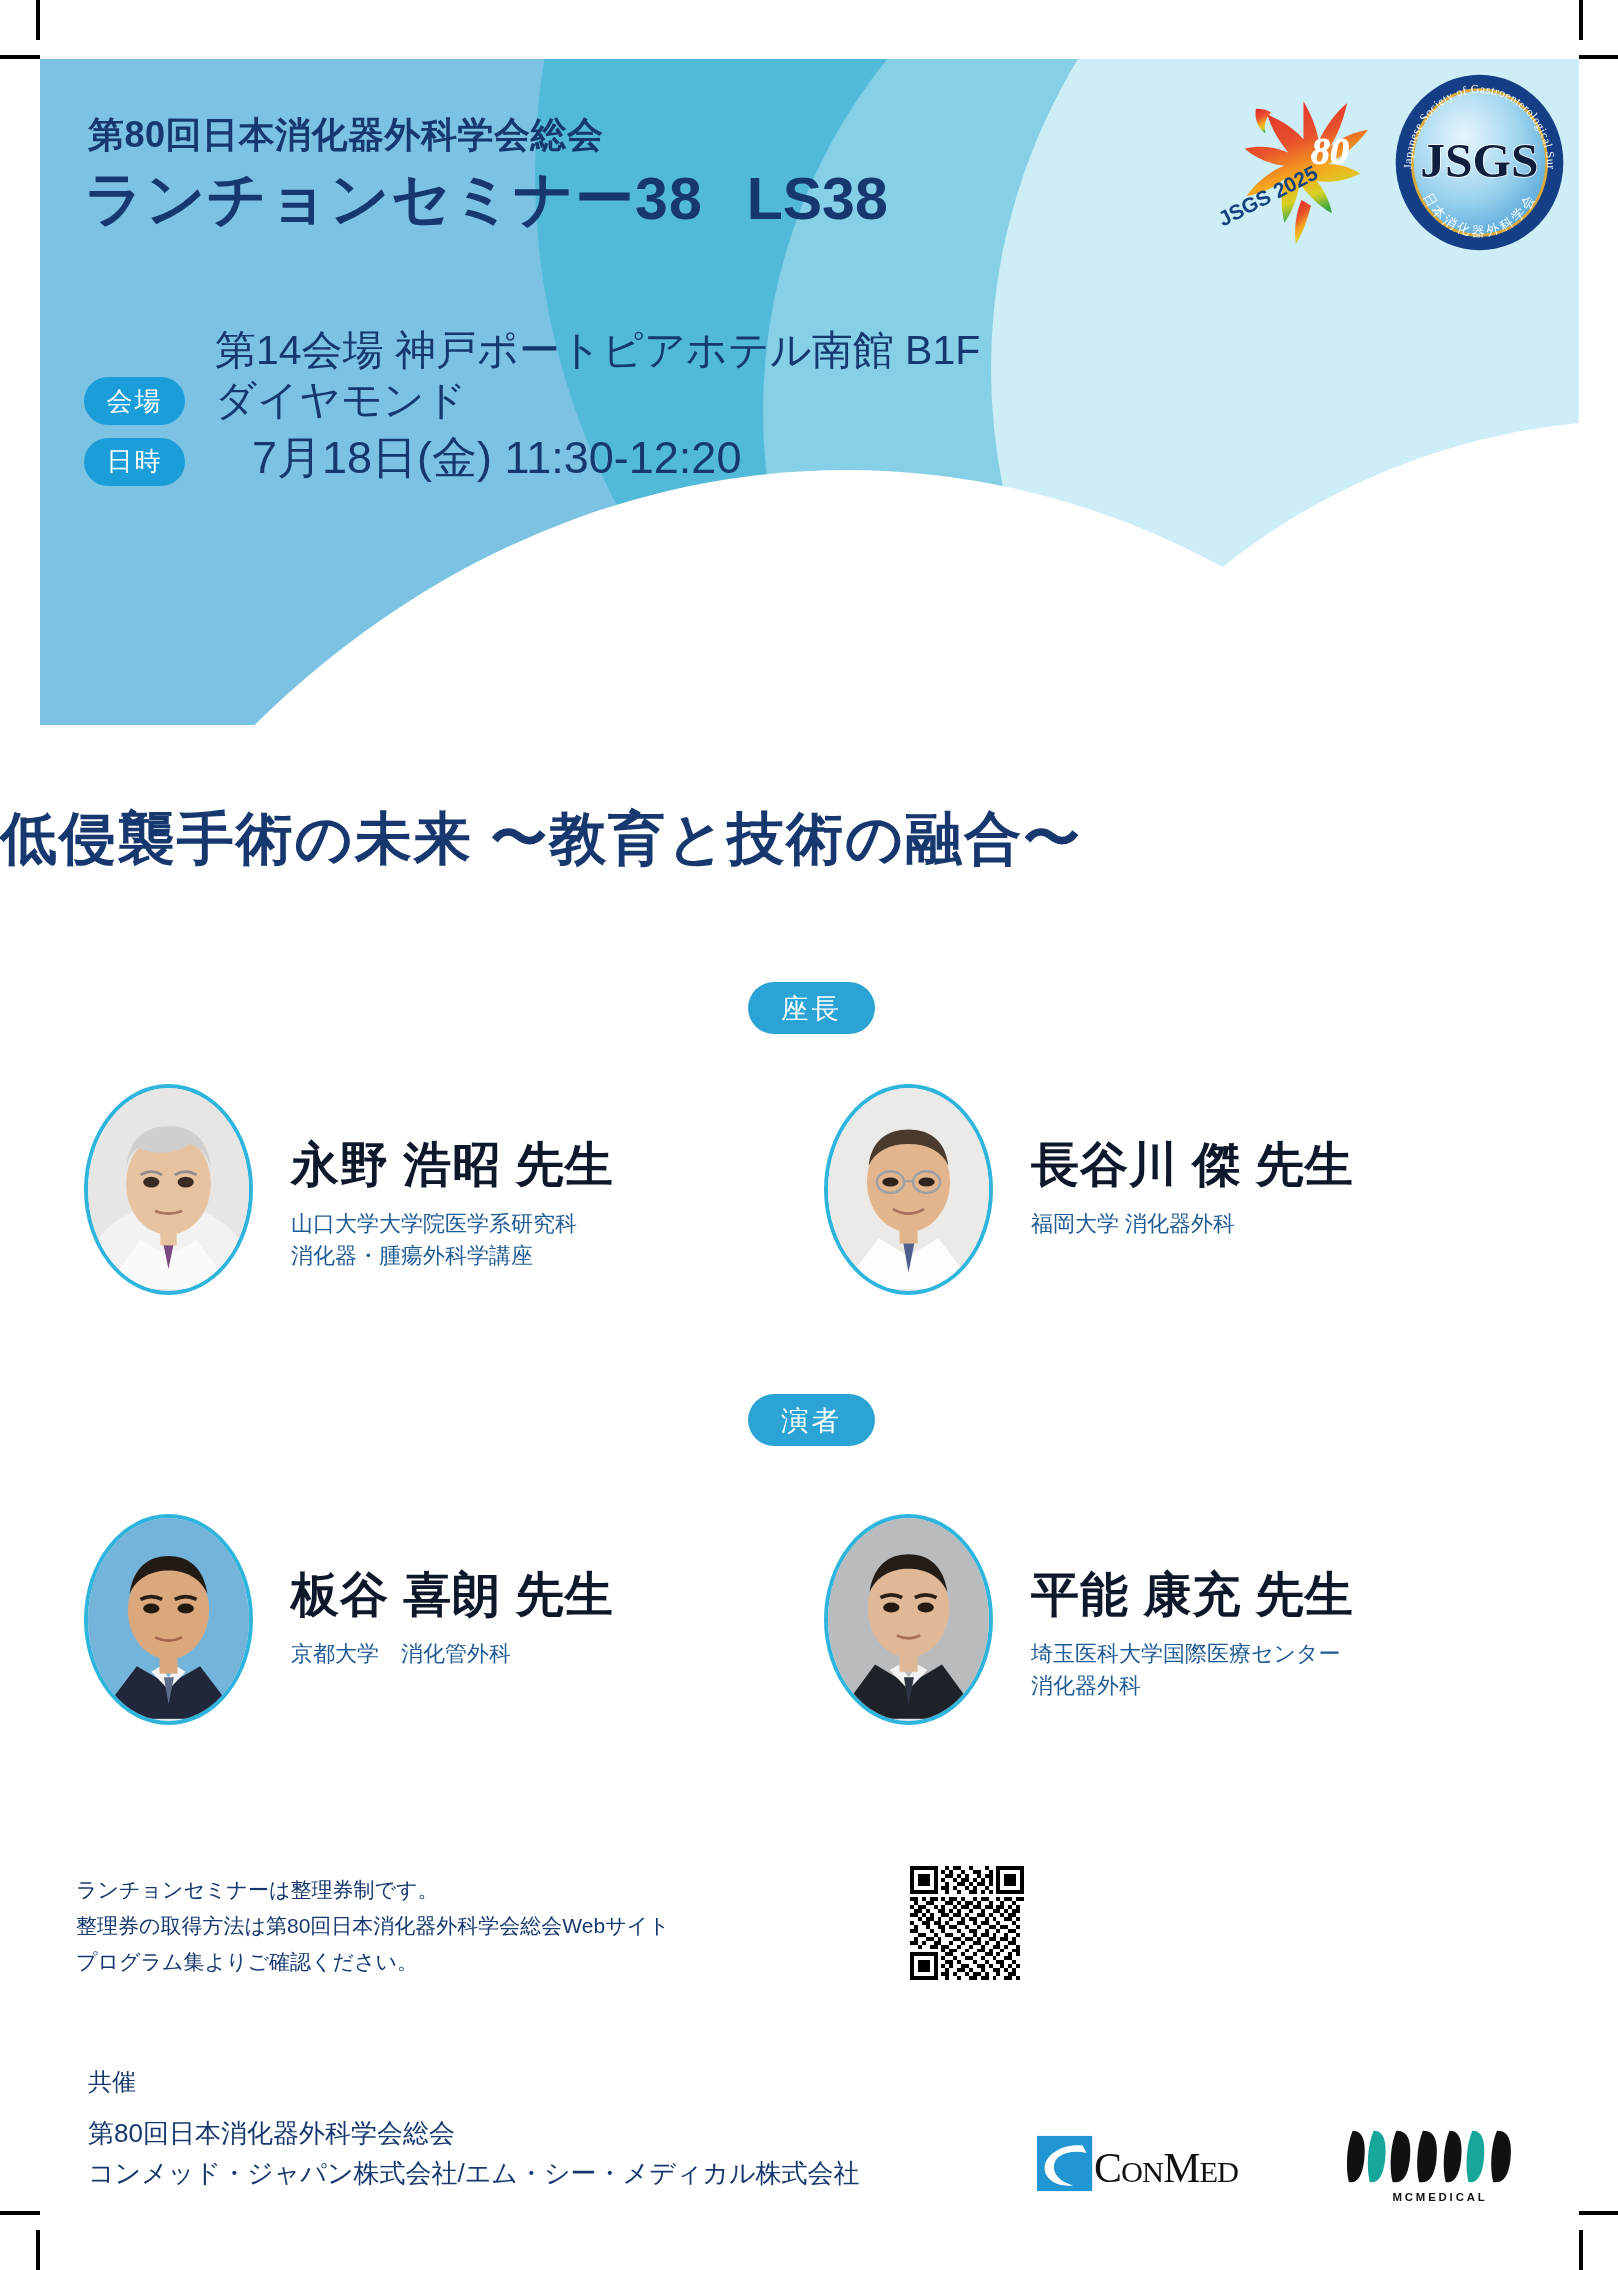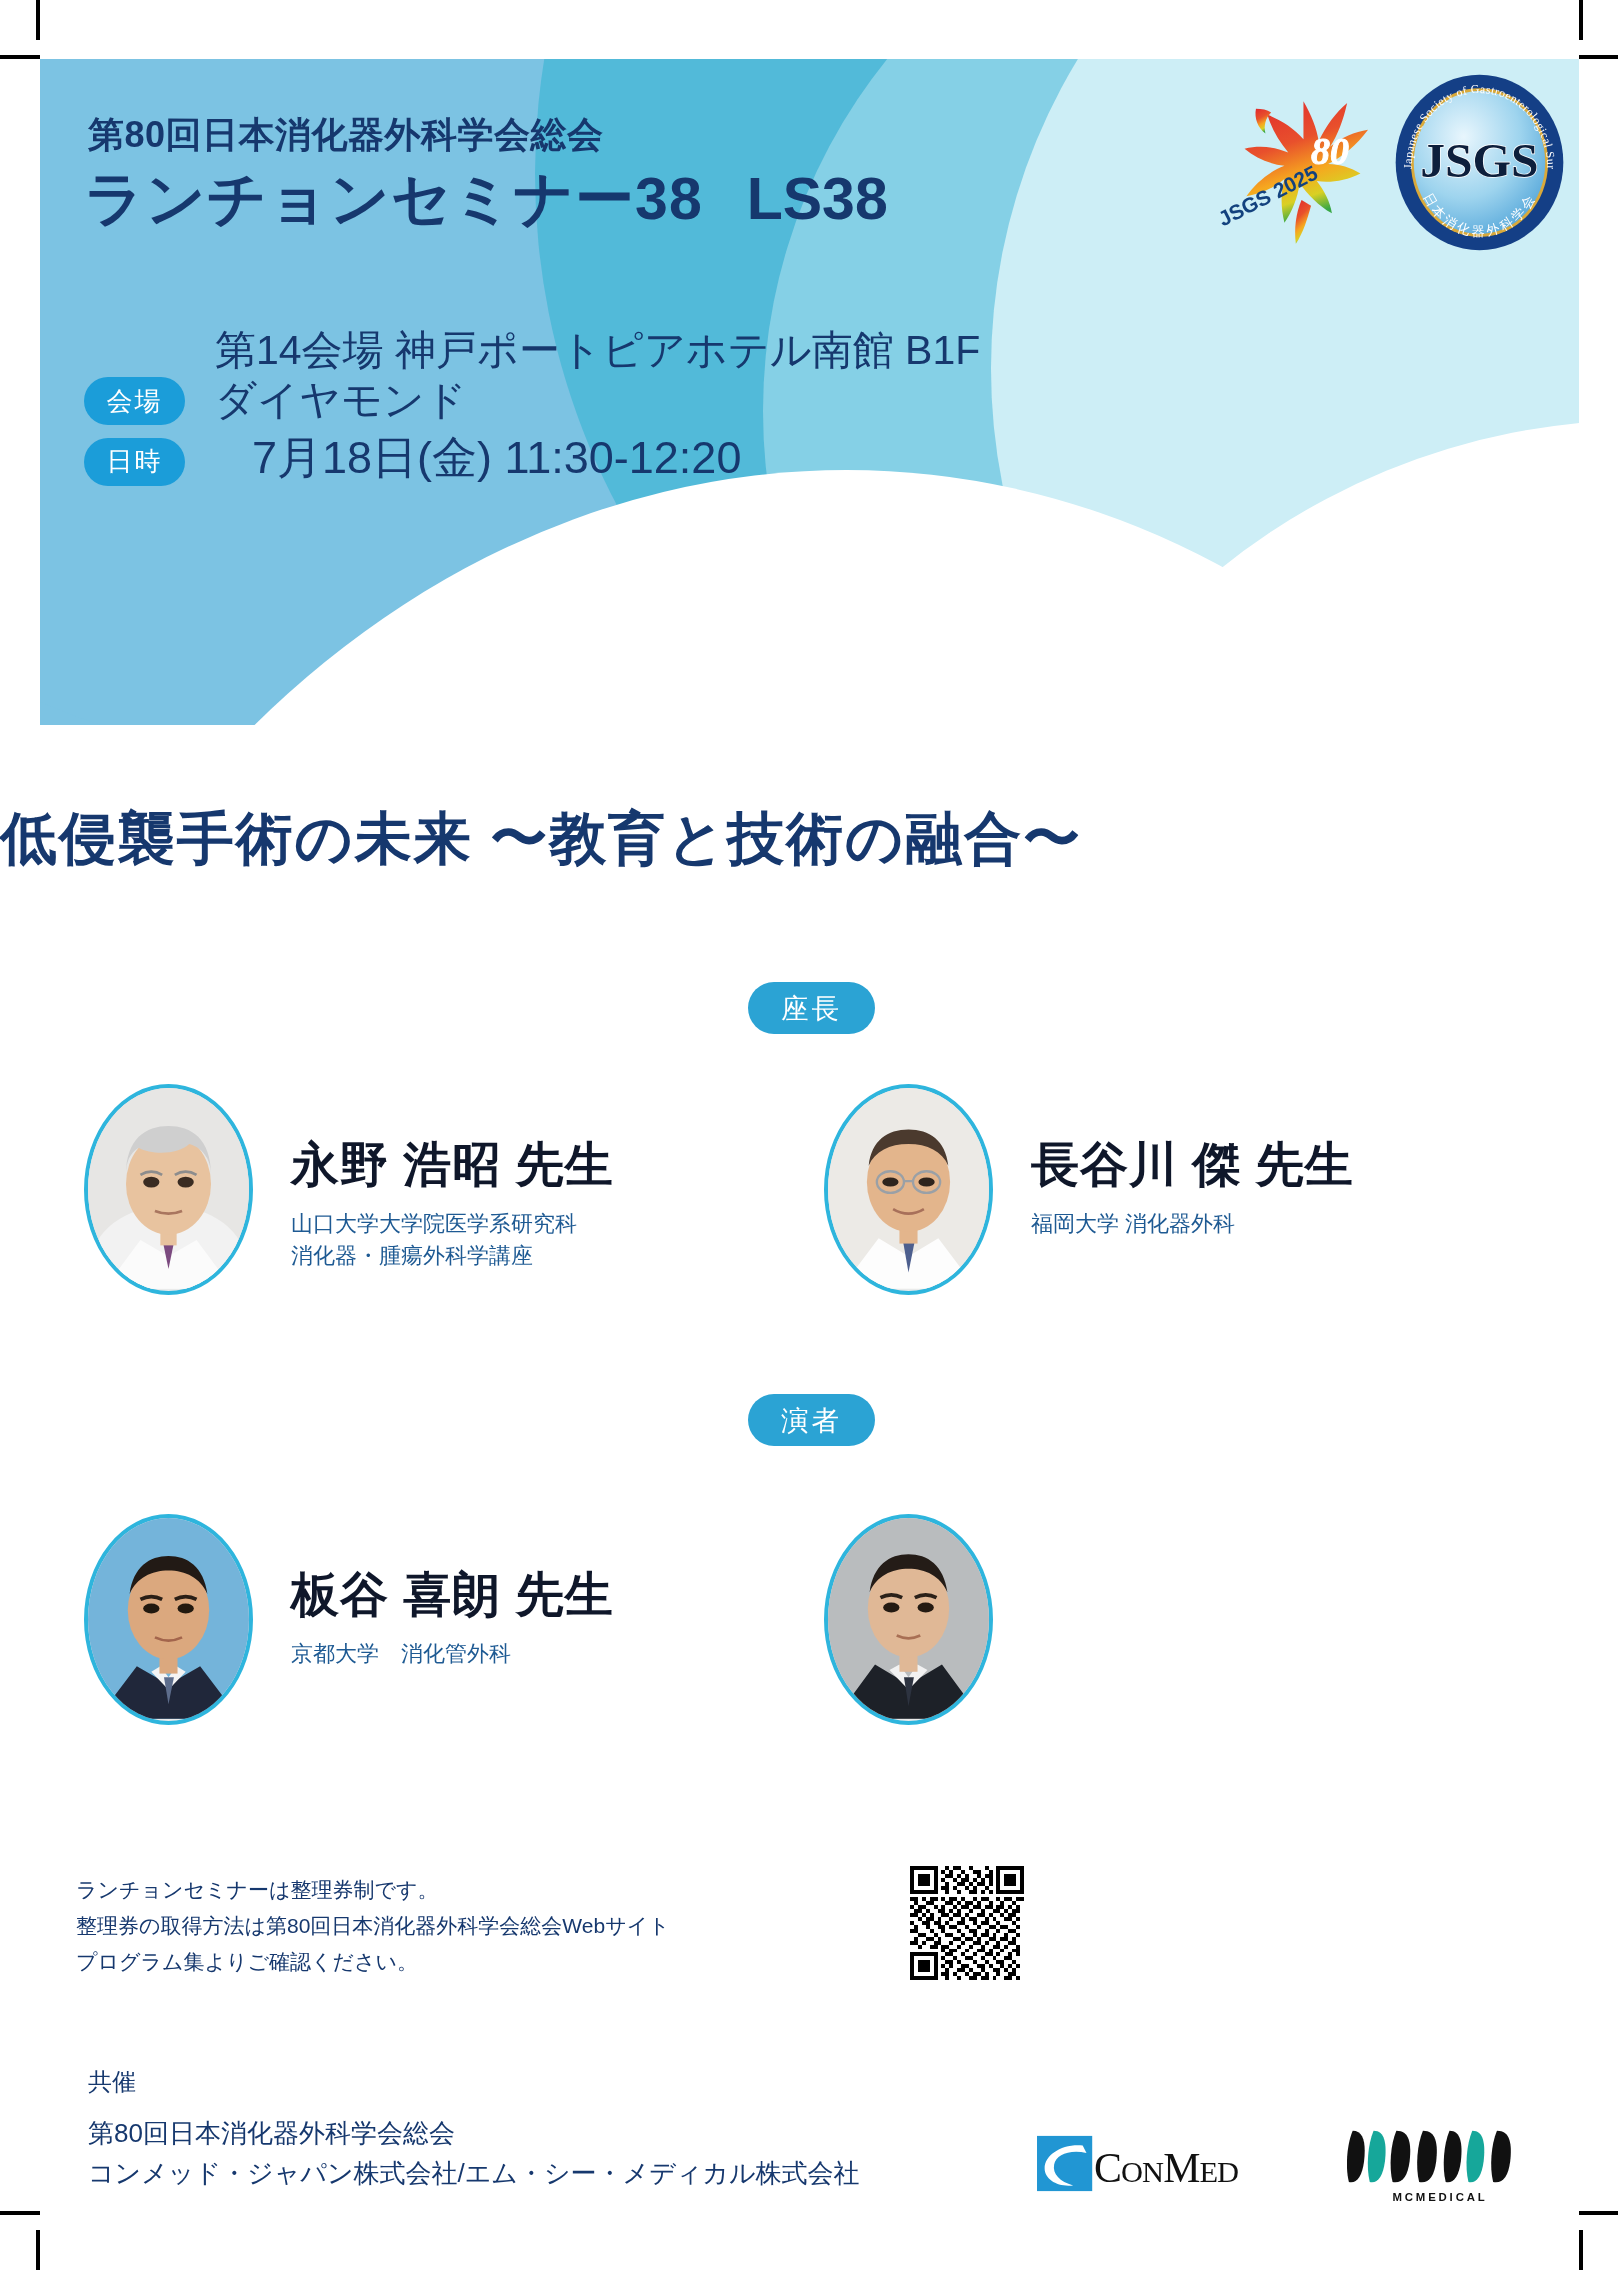--- a/index.html
+++ b/index.html
@@ -358,20 +358,25 @@
       <path d="M84 176 L89 208 L95 176 Z" fill="#2d3340"></path>
       <rect x="79" y="144" width="20" height="26" fill="#e0b896"></rect>
       <ellipse cx="89" cy="100" rx="45" ry="54" fill="#e0b896"></ellipse>
       <path d="M46 82 C50 52 68 40 89 40 C110 40 128 52 132 82 C124 64 108 56 89 56 C70 56 54 64 46 82 Z" fill="#241c17"></path>
       <ellipse cx="70" cy="99" rx="9" ry="5.5" fill="#241a12"></ellipse>
       <ellipse cx="108" cy="99" rx="9" ry="5.5" fill="#241a12"></ellipse>
       <path d="M58 88 Q70 82 82 88" stroke="#2b2119" stroke-width="4" fill="none"></path>
       <path d="M96 88 Q108 82 120 88" stroke="#2b2119" stroke-width="4" fill="none"></path>
       <path d="M76 130 Q89 136 102 130" stroke="#a86f54" stroke-width="3" fill="none"></path>
     </svg>
+  </div>
+  <div class="meta">
+    <div class="pname">平能 康充 先生</div>
+    <div class="paffil">埼玉医科大学国際医療センター
+ 消化器外科</div>
   </div>
 </div>
 
 <div class="notes">ランチョンセミナーは整理券制です。
 整理券の取得方法は第80回日本消化器外科学会総会Webサイト
 プログラム集よりご確認ください。</div>
 
 <svg class="qr" viewBox="0 0 29 29" shape-rendering="crispEdges">
   <rect width="29" height="29" fill="#ffffff"></rect>
   <g fill="#000000">

